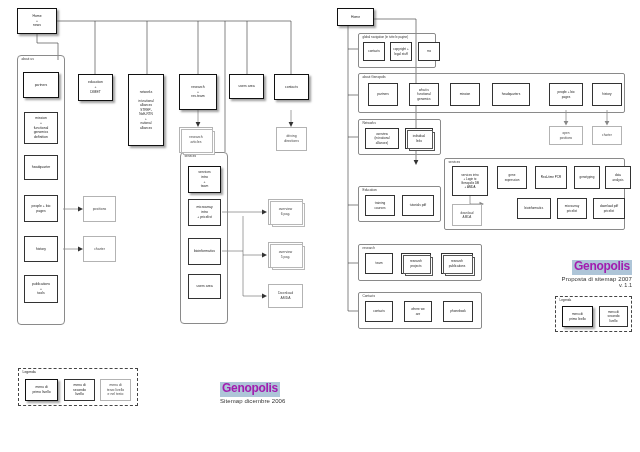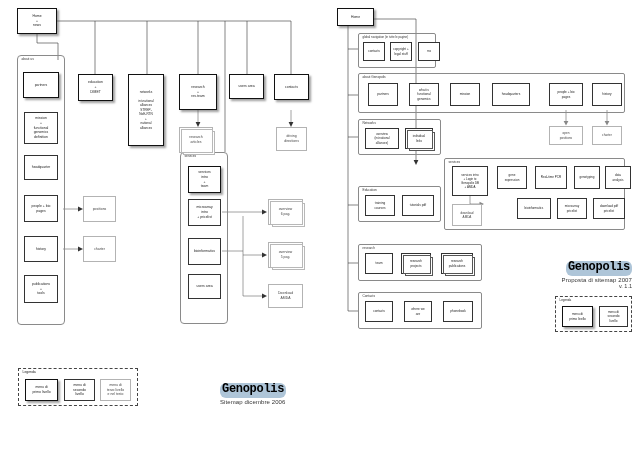--- a/index.html
+++ b/index.html
@@ -69,25 +69,24 @@
   }
   .legendbox .glabel{
     position:absolute;left:2.5px;top:0.5px;font-size:3.4px;color:#222;
     background:#fff;padding:0 1px;
   }
 
   
   .brand{position:absolute;z-index:8;}
   .brand .logo{
     display:inline-block;
-    background:#aec5d8;color:#000000;
+    background:#aec5d8;color:#a21caf;
     font-size:12px;font-weight:bold;letter-spacing:-0.3px;
     padding:0 2px 1px 2px;line-height:1.15;
-    font-family:Liberation Mono, monospace;
-    border-radius:6px;
+    font-family:Liberation Sans, sans-serif;
   }
   .brand .sub{
     font-size:6px;color:#333;margin-top:1.5px;letter-spacing:0.1px;
   }
   .brand .sub2{font-size:5.5px;color:#333;text-align:right;}
   .brand.right{text-align:right;}
 
   svg.lines{position:absolute;left:0;top:0;width:640px;height:452px;z-index:1;}
   svg.lines line,svg.lines path{stroke:#555;stroke-width:0.55;fill:none;}
   svg.lines .dark{stroke:#333;stroke-width:0.6;}

